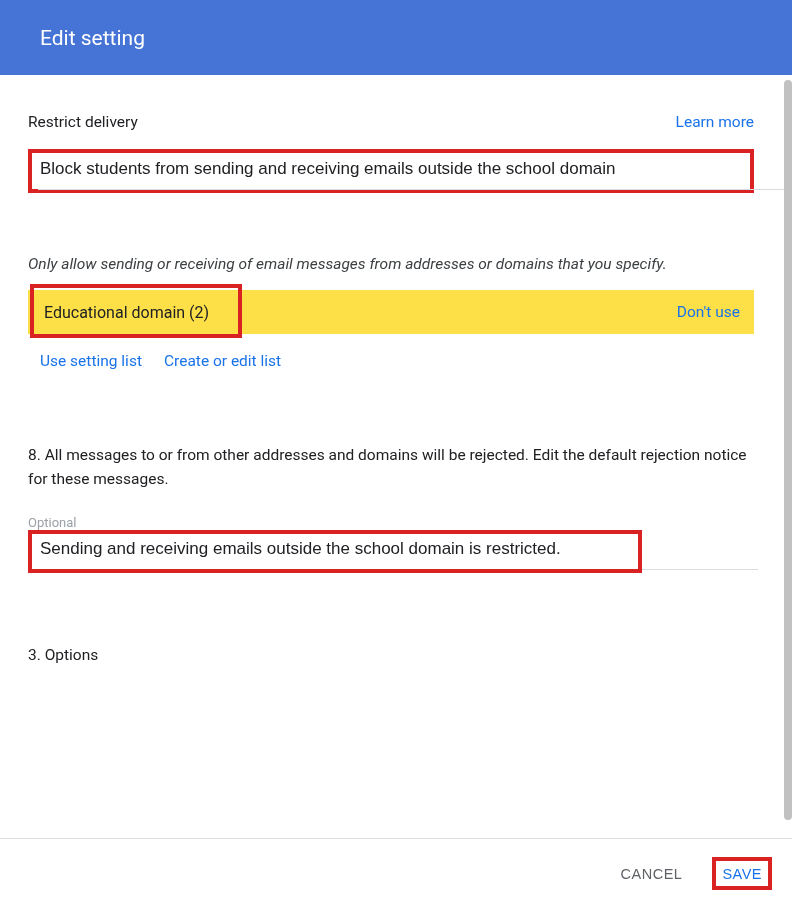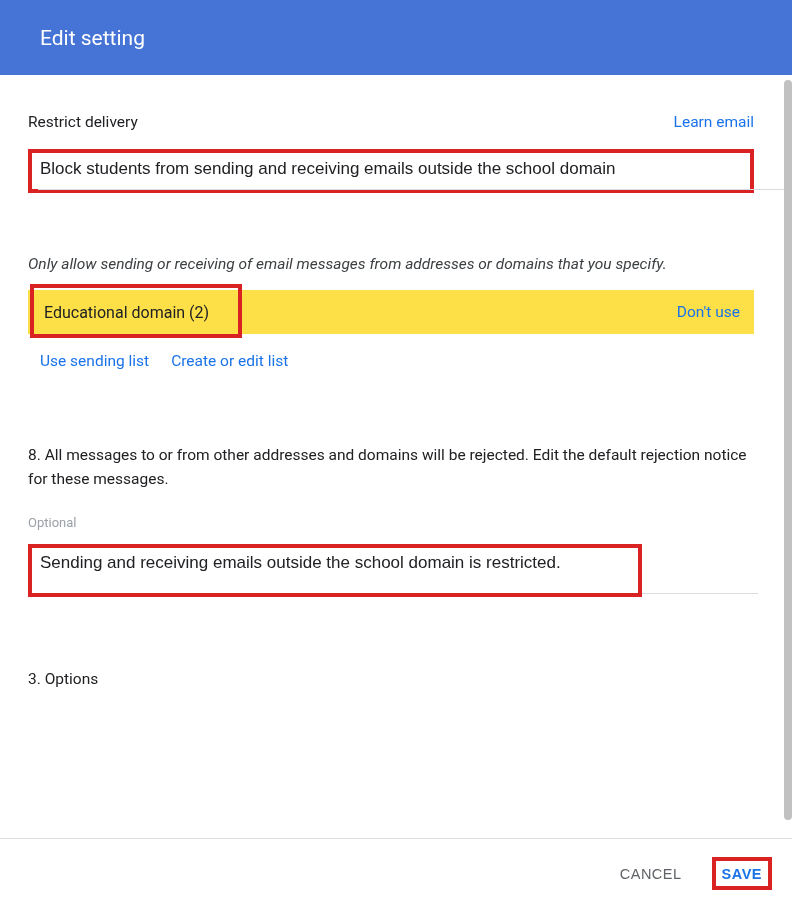--- a/index.html
+++ b/index.html
@@ -130,23 +130,22 @@
     }
     .step2-label {
       margin-top: 74px;
     }
     .optional-label {
       color: #9aa0a6;
       font-size: 13px;
       margin-top: 24px;
     }
     .rejection-text-wrap {
-      margin-top: 14px;
-      border: 4px solid #d92323;
-      padding: 5px 8px 20px;
+      border: 4px solid #d92323;
+      padding: 5px 8px 10px;
       display: inline-block;
     }
     .rejection-text {
       font-size: 17px;
       color: #202124;
       border: none;
       outline: none;
       width: 590px;
       background: transparent;
     }
@@ -203,21 +202,21 @@
       cursor: pointer;
       padding: 8px 12px;
     }
     .save-btn-wrap {
       border: 4px solid #d92323;
       padding: 3px 6px;
     }
     .save-btn {
       color: #1a73e8;
       font-size: 14.5px;
-      font-weight: 700;
+      font-weight: 400;
       letter-spacing: 0.5px;
       background: none;
       border: none;
       cursor: pointer;
     }
     .scrollbar {
       position: absolute;
       right: 0;
       top: 80px;
       width: 8px;
@@ -234,40 +233,40 @@
 <body>
 
 <div class="header">
   <div class="header-title">Edit setting</div>
 </div>
 
 <div class="content">
   <div class="content-inner">
     <div class="top-row">
       <div class="section-label">Restrict delivery</div>
-      <a class="learn-more">Learn email</a>
+      <a class="learn-more">Learn more</a>
     </div>
 
     <div class="description-input-wrap">
       <input class="description-input" type="text" value="Block students from sending and receiving emails outside the school domain" style="">
     </div>
 
     <div class="info-text">Only allow sending or receiving of email messages from addresses or domains that you specify.</div>
 
 
     <div class="domain-row-wrap">
       <div class="domain-row">
         <span class="domain-name">Educational domain (2)</span>
         <span class="dont-use">Don't use</span>
       </div>
       <div class="domain-highlight"></div>
     </div>
 
     <div class="link-row">
-      <span class="link">Use sending list</span>
+      <span class="link">Use setting list</span>
       <span class="link">Create or edit list</span>
     </div>
 
     <div class="step-label step2-label">8. All messages to or from other addresses and domains will be rejected. Edit the default rejection notice for these messages.</div>
 
     <div class="optional-label">Optional</div>
 
     <div class="rejection-text-wrap">
       <input class="rejection-text" type="text" value="Sending and receiving emails outside the school domain is restricted." style="">
     </div>

